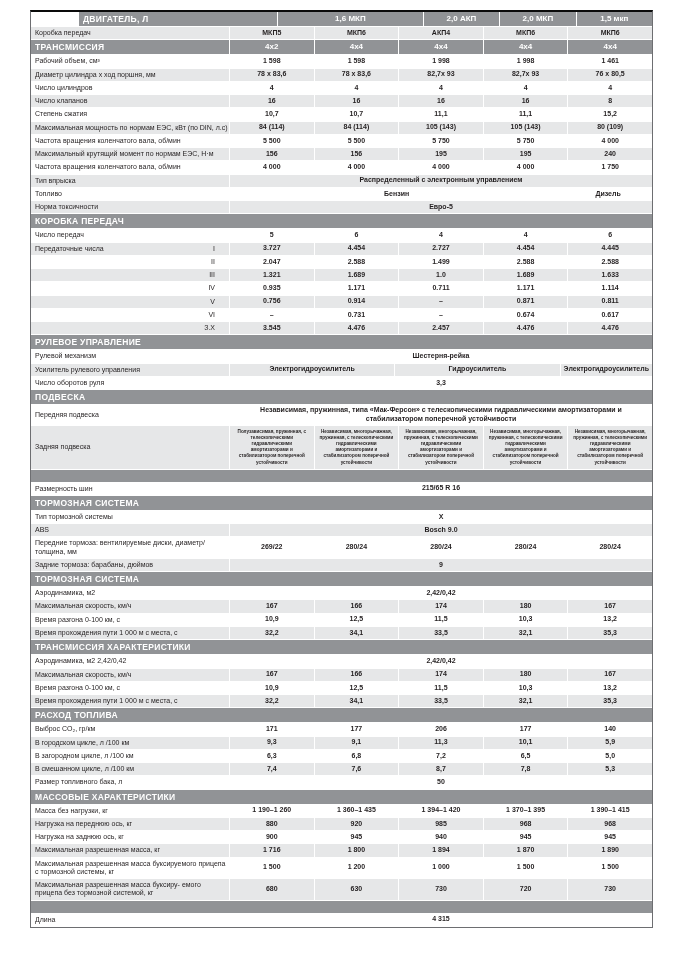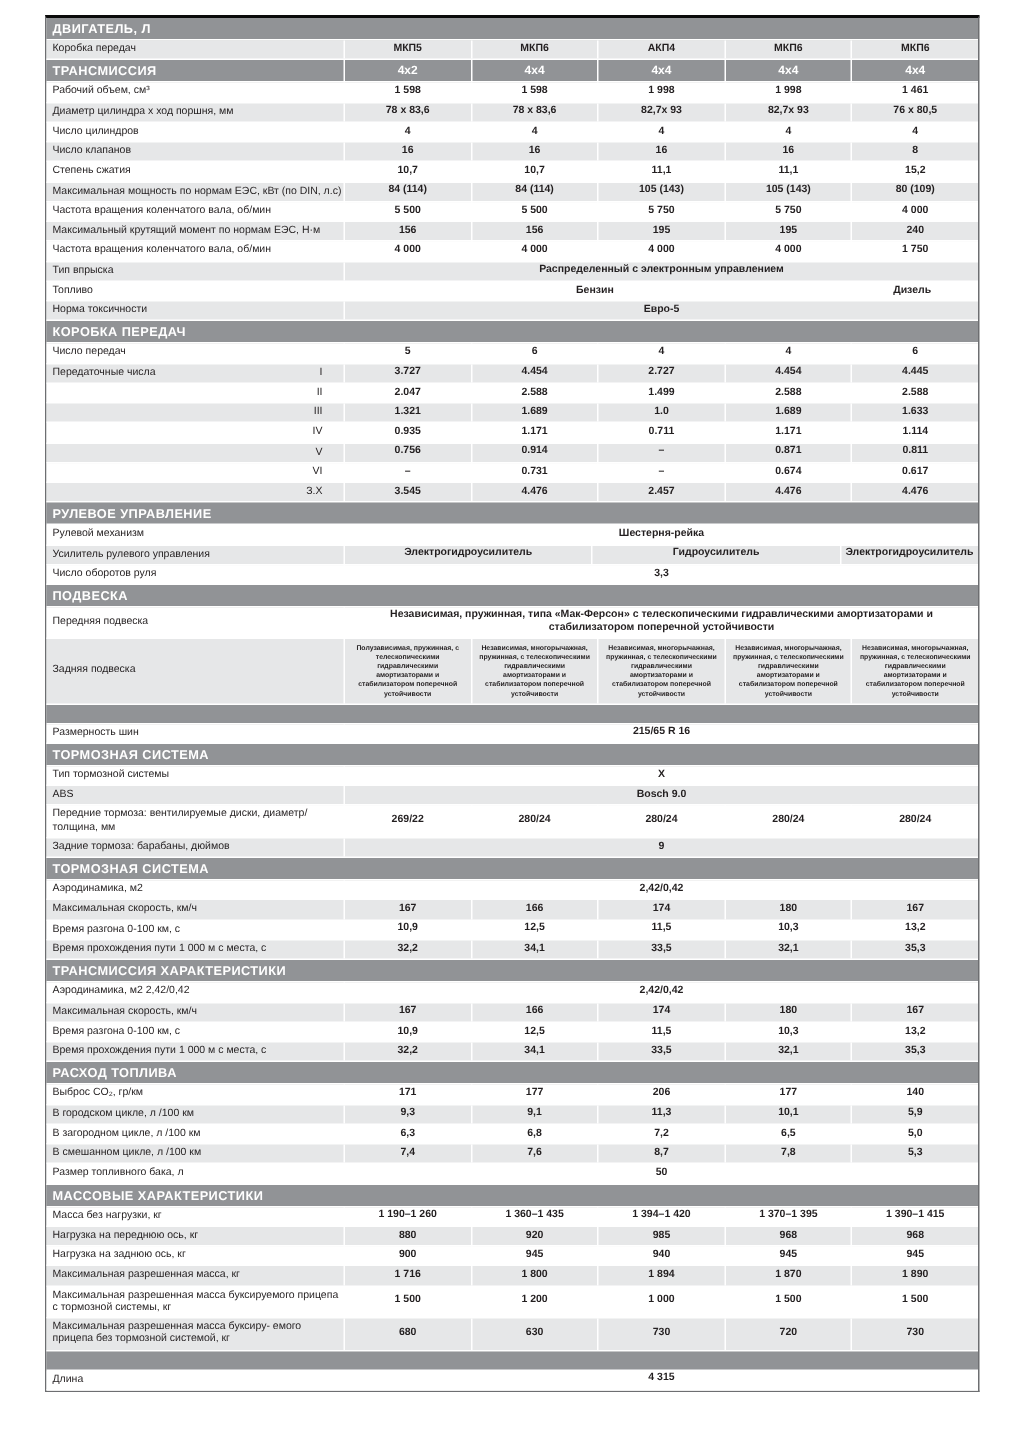--- a/index.html
+++ b/index.html
@@ -13,35 +13,41 @@
   .band{background:#919396;color:#fff;min-height:12px;}
   .band .lbl{font-size:8.5px;font-weight:bold;letter-spacing:.3px;}
   .lbl{flex:0 0 194px;display:flex;justify-content:space-between;align-items:center;
        padding:2px 0 2px 4px;font-size:7px;line-height:1.18;}
   .lbl .lt{display:block;}
   .lbl .sub{padding-right:14px;font-size:7px;}
   .vals{flex:1;display:flex;align-items:stretch;}
   .val{flex:1 1 0;display:flex;align-items:center;justify-content:center;text-align:center;
        font-size:7px;font-weight:bold;padding:1px 3px;line-height:1.25;border-left:1px solid #fff;}
   .band .val{font-size:8px;}
-  .header-row{min-height:13px;}
+  .header-row{min-height:13px;margin-left:48px;}
   .header-row .lbl{font-size:8.5px;font-weight:bold;}
   .header-row .val{font-size:8px;}
   .tiny .val{font-size:4.6px;font-weight:bold;line-height:1.35;padding:3px 4px;}
 </style>
 </head>
 <body>
 
 <div class="page">
 
   <div class="spec-table">
     <div class="row band header-row">
       <div class="lbl">
         <span class="lt">ДВИГАТЕЛЬ, Л</span>
       </div>
+      <div class="vals" id="header-groups">
+          <div class="val" style="flex: 2 1 0px;">1,6 МКП</div>
+          <div class="val" style="flex: 1 1 0px;">2,0 АКП</div>
+          <div class="val" style="flex: 1 1 0px;">2,0 МКП</div>
+          <div class="val" style="flex: 1 1 0px;">1,5 мкп</div>
+        </div>
     </div>
     <div id="table-rows">
         <div class="row shade">
           <div class="lbl">
             <div class="lt">Коробка передач</div>
           </div>
           <div class="vals">
             <div class="val" style="flex: 1 1 0px;">МКП5</div>
             <div class="val" style="flex: 1 1 0px;">МКП6</div>
             <div class="val" style="flex: 1 1 0px;">АКП4</div>

